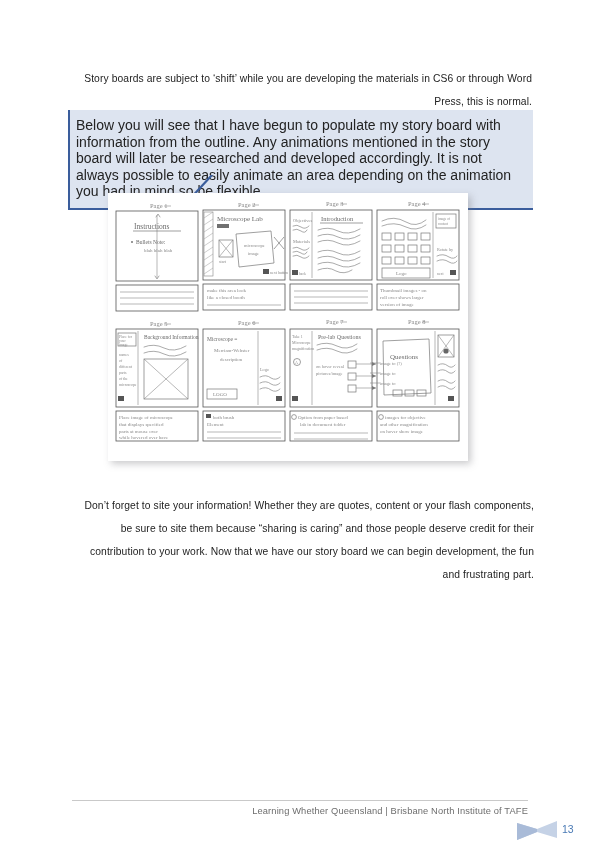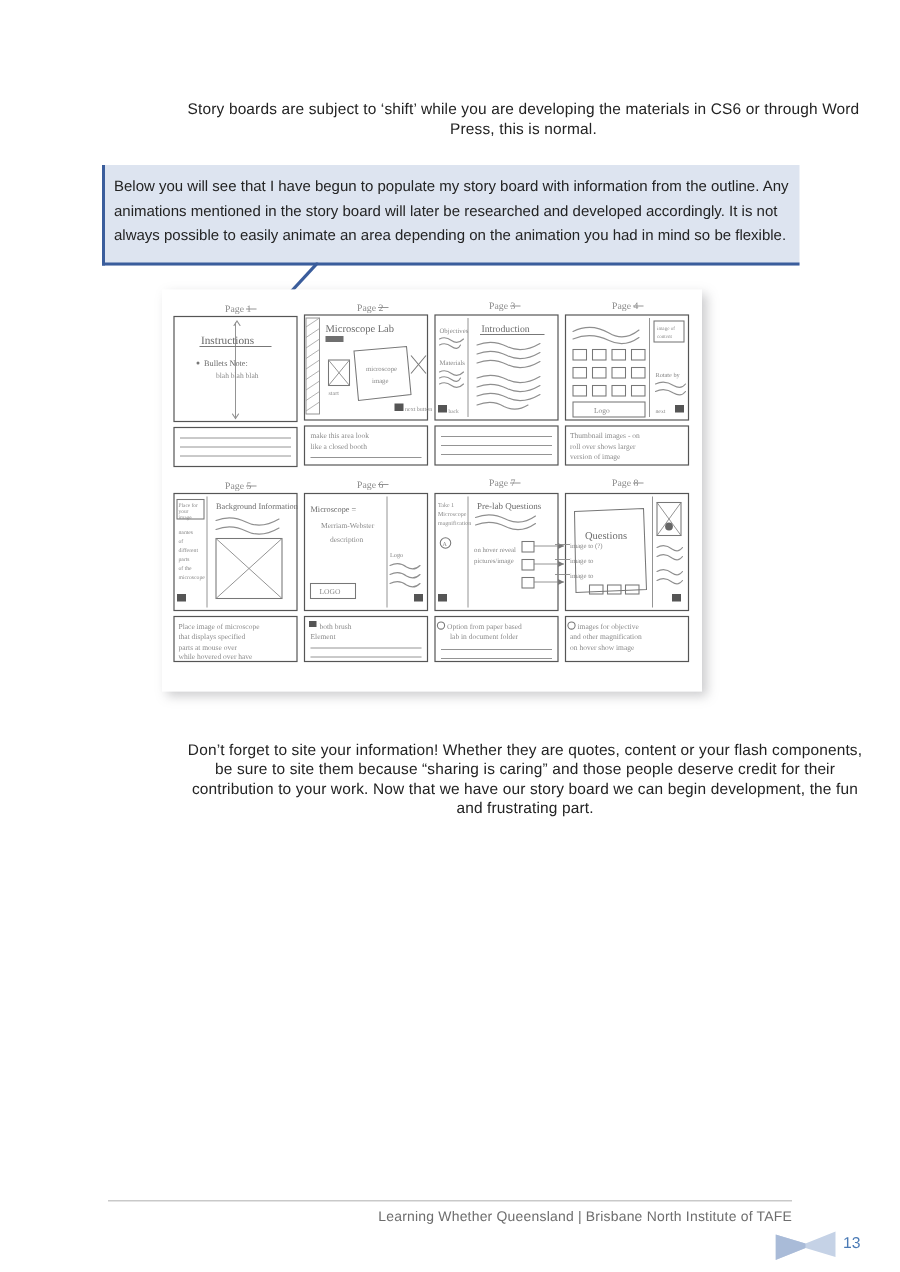--- a/index.html
+++ b/index.html
@@ -20,25 +20,24 @@
   .page {
     position: absolute;
     inset: 0;
     background: #ffffff;
   }
 
   
   .para {
     position: absolute;
     font-size: 10.3px;
-    line-height: 13px;
+    line-height: 23px;
     color: #232323;
     letter-spacing: 0.01em;
-    text-align: center;
-    margin-left: 47px;
+    text-align: right;
   }
 
   #intro-para {
     left: 72px;
     top: 67px;
     width: 460px;
   }
 
   
   #callout-box {
@@ -46,21 +45,21 @@
     left: 68px;
     top: 110px;
     width: 465px;
     padding: 7px 6px 8px 6px;
     background: #dde4f0;
     border-left: 2px solid #3a5d9c;
     border-bottom: 2px solid #3a5d9c;
     box-sizing: border-box;
   }
   #callout-text {
-    font-size: 10px;
+    font-size: 14px;
     line-height: 16.6px;
     color: #232323;
   }
 
   
   #callout-pointer {
     position: absolute;
     left: 186px;
     top: 175px;
     width: 30px;

